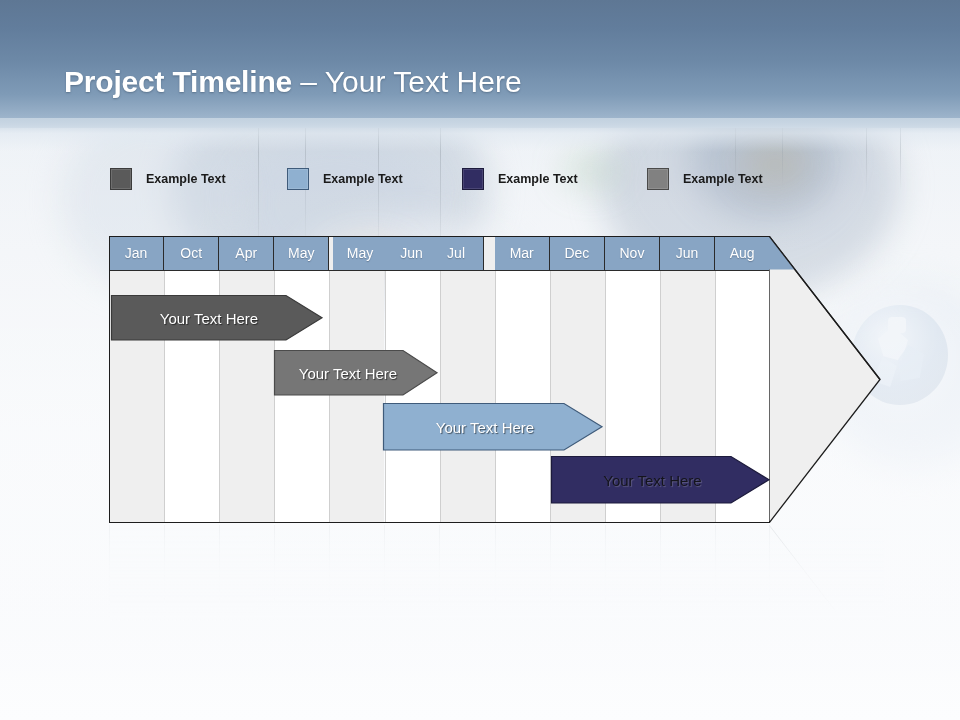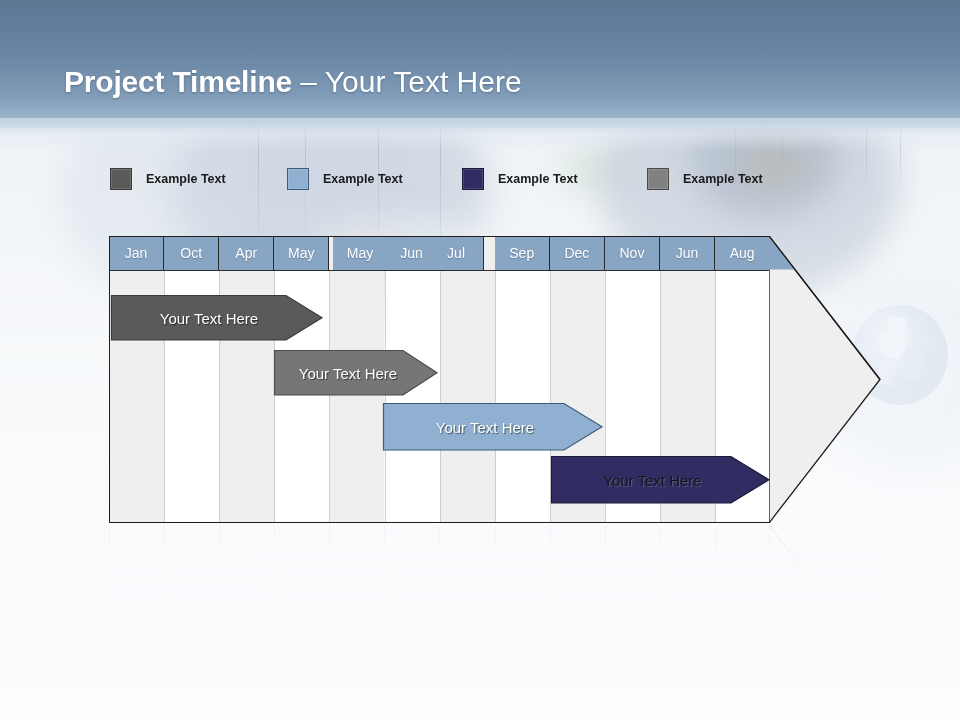--- a/index.html
+++ b/index.html
@@ -190,21 +190,21 @@
         <div class="hdr" style="left: 224px; width: 55.1px;">
           <span class="hdr-label">May</span>
         </div>
         <div class="hdr" style="left: 275.5px; width: 55.1px;">
           <span class="hdr-label">Jun</span>
         </div>
         <div class="hdr" style="left: 320px; width: 55.1px;">
           <span class="hdr-label">Jul</span>
         </div>
         <div class="hdr" style="left: 385.7px; width: 55.1px;">
-          <span class="hdr-label">Sep</span>
+          <span class="hdr-label">Mar</span>
         </div>
         <div class="hdr" style="left: 440.8px; width: 55.1px;">
           <span class="hdr-label">Dec</span>
         </div>
         <div class="hdr" style="left: 495.9px; width: 55.1px;">
           <span class="hdr-label">Nov</span>
         </div>
         <div class="hdr" style="left: 551px; width: 55.1px;">
           <span class="hdr-label">Jun</span>
         </div>

